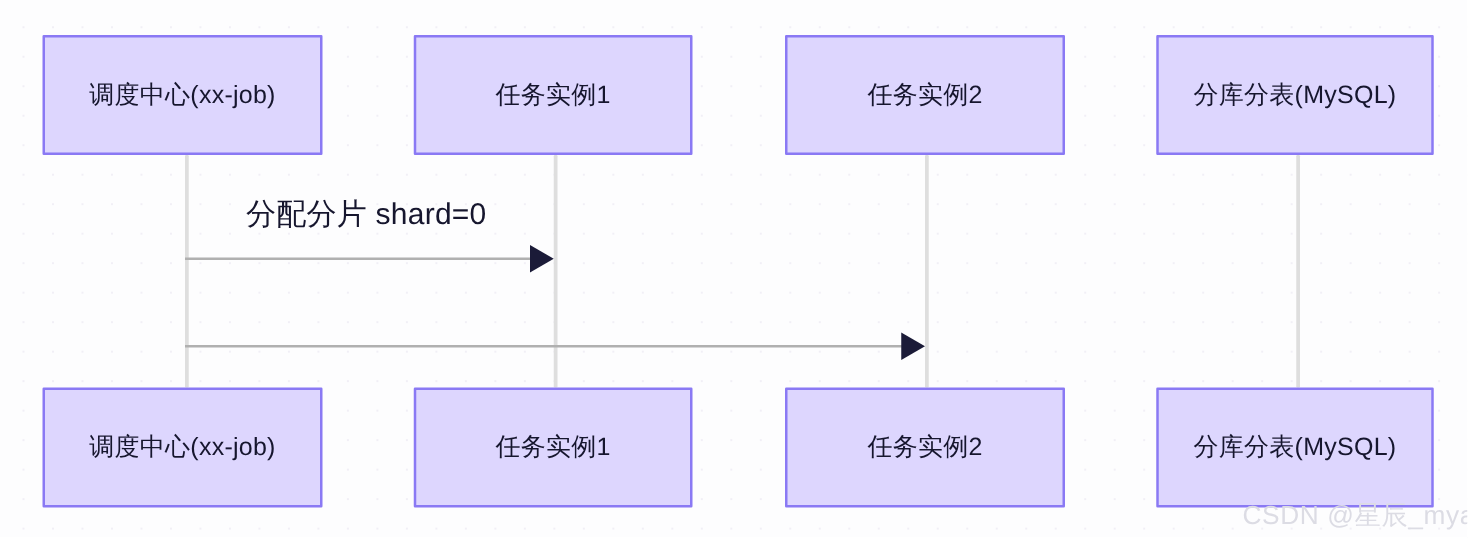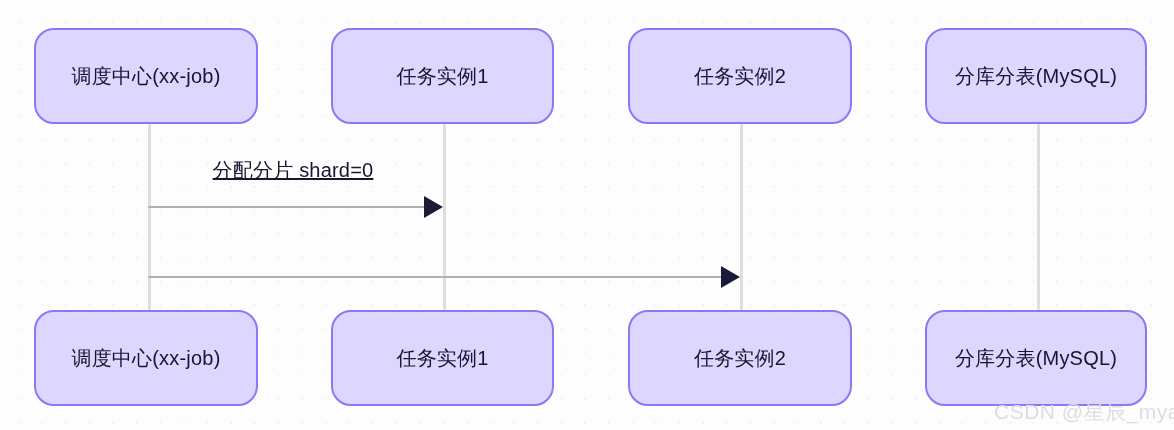--- a/index.html
+++ b/index.html
@@ -29,21 +29,21 @@
     border-radius: 1px;
   }
 
   
   .participant {
     position: absolute;
     box-sizing: border-box;
     height: 96px;
     background: #ddd6fe;
     border: 2px solid #8a79f4;
-    border-radius: 20px;
+    border-radius: 1px;
     display: flex;
     align-items: center;
     justify-content: center;
     color: #16162e;
     font-size: 20px;
     line-height: 1;
     letter-spacing: 0.2px;
     white-space: nowrap;
   }
 
@@ -56,27 +56,26 @@
   .msg-head {
     position: absolute;
     width: 0;
     height: 0;
     border-top: 11px solid transparent;
     border-bottom: 11px solid transparent;
     border-left: 19px solid #1b1b38;
   }
   .msg-label {
     position: absolute;
-    font-size: 20px;
+    font-size: 24px;
     color: #16162e;
     line-height: 1;
     white-space: nowrap;
     transform: translateX(-50%);
     letter-spacing: 0.2px;
-    text-decoration: underline;
   }
 
   
   #watermark {
     position: absolute;
     right: -6px;
     bottom: 4px;
     font-size: 21px;
     color: #dcdce4;
     white-space: nowrap;

